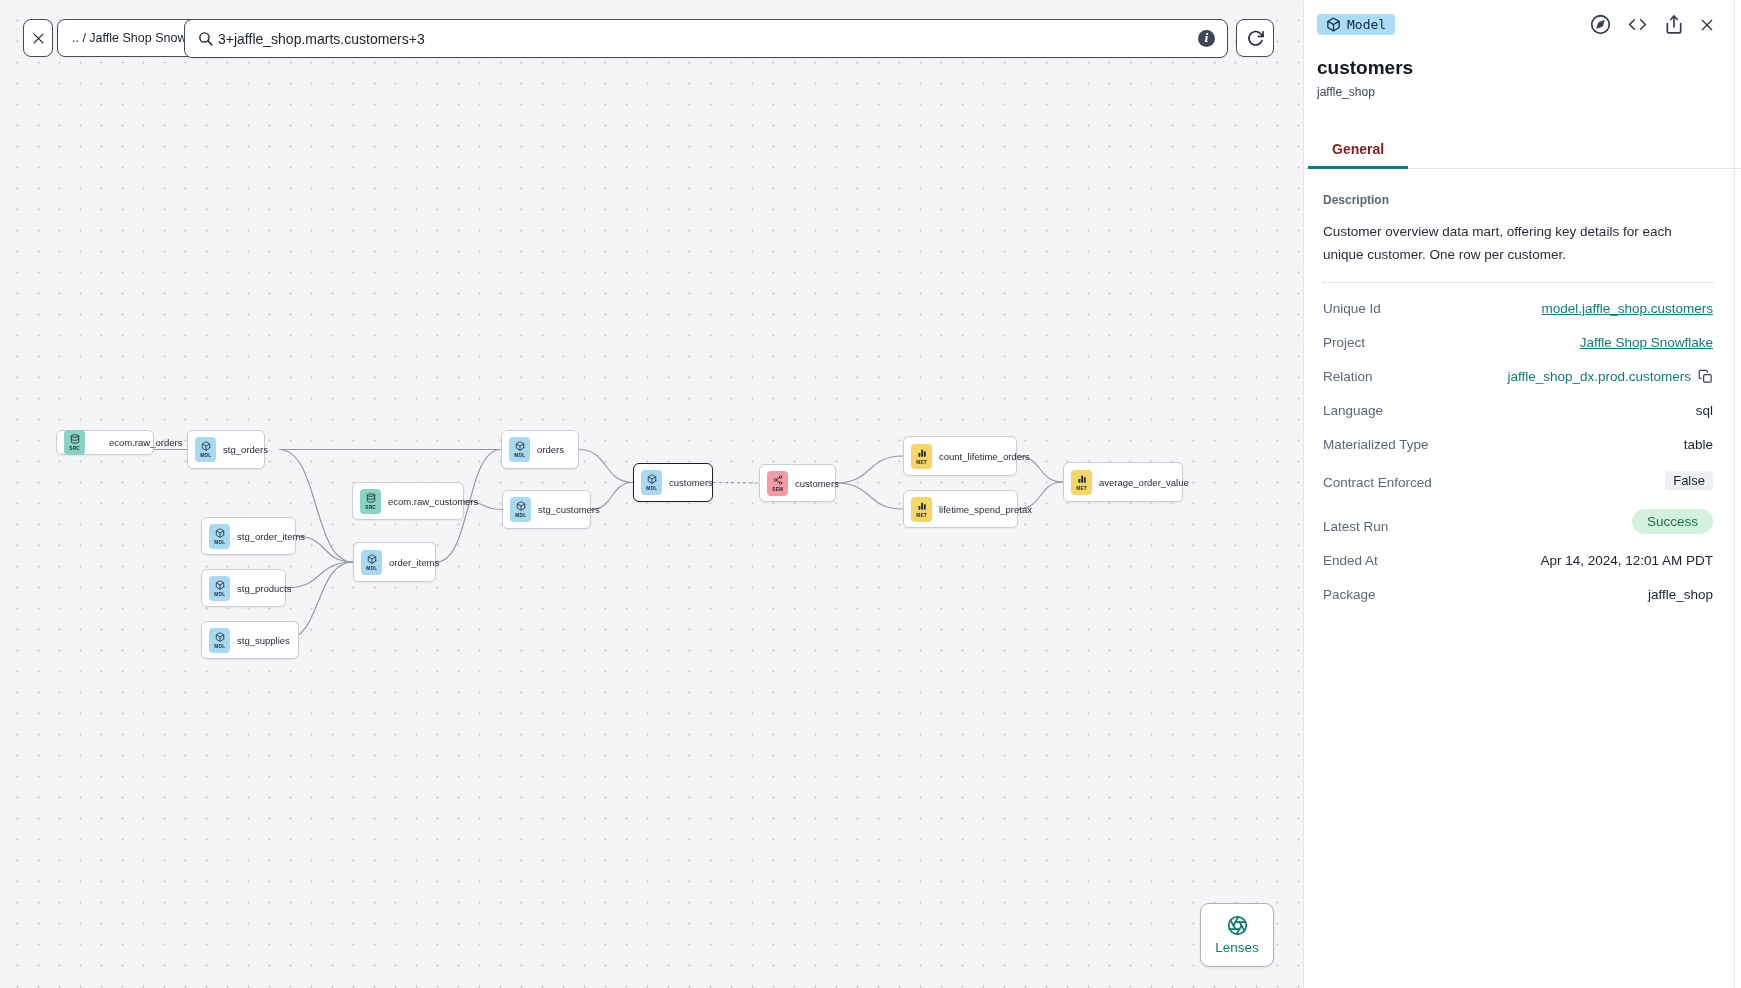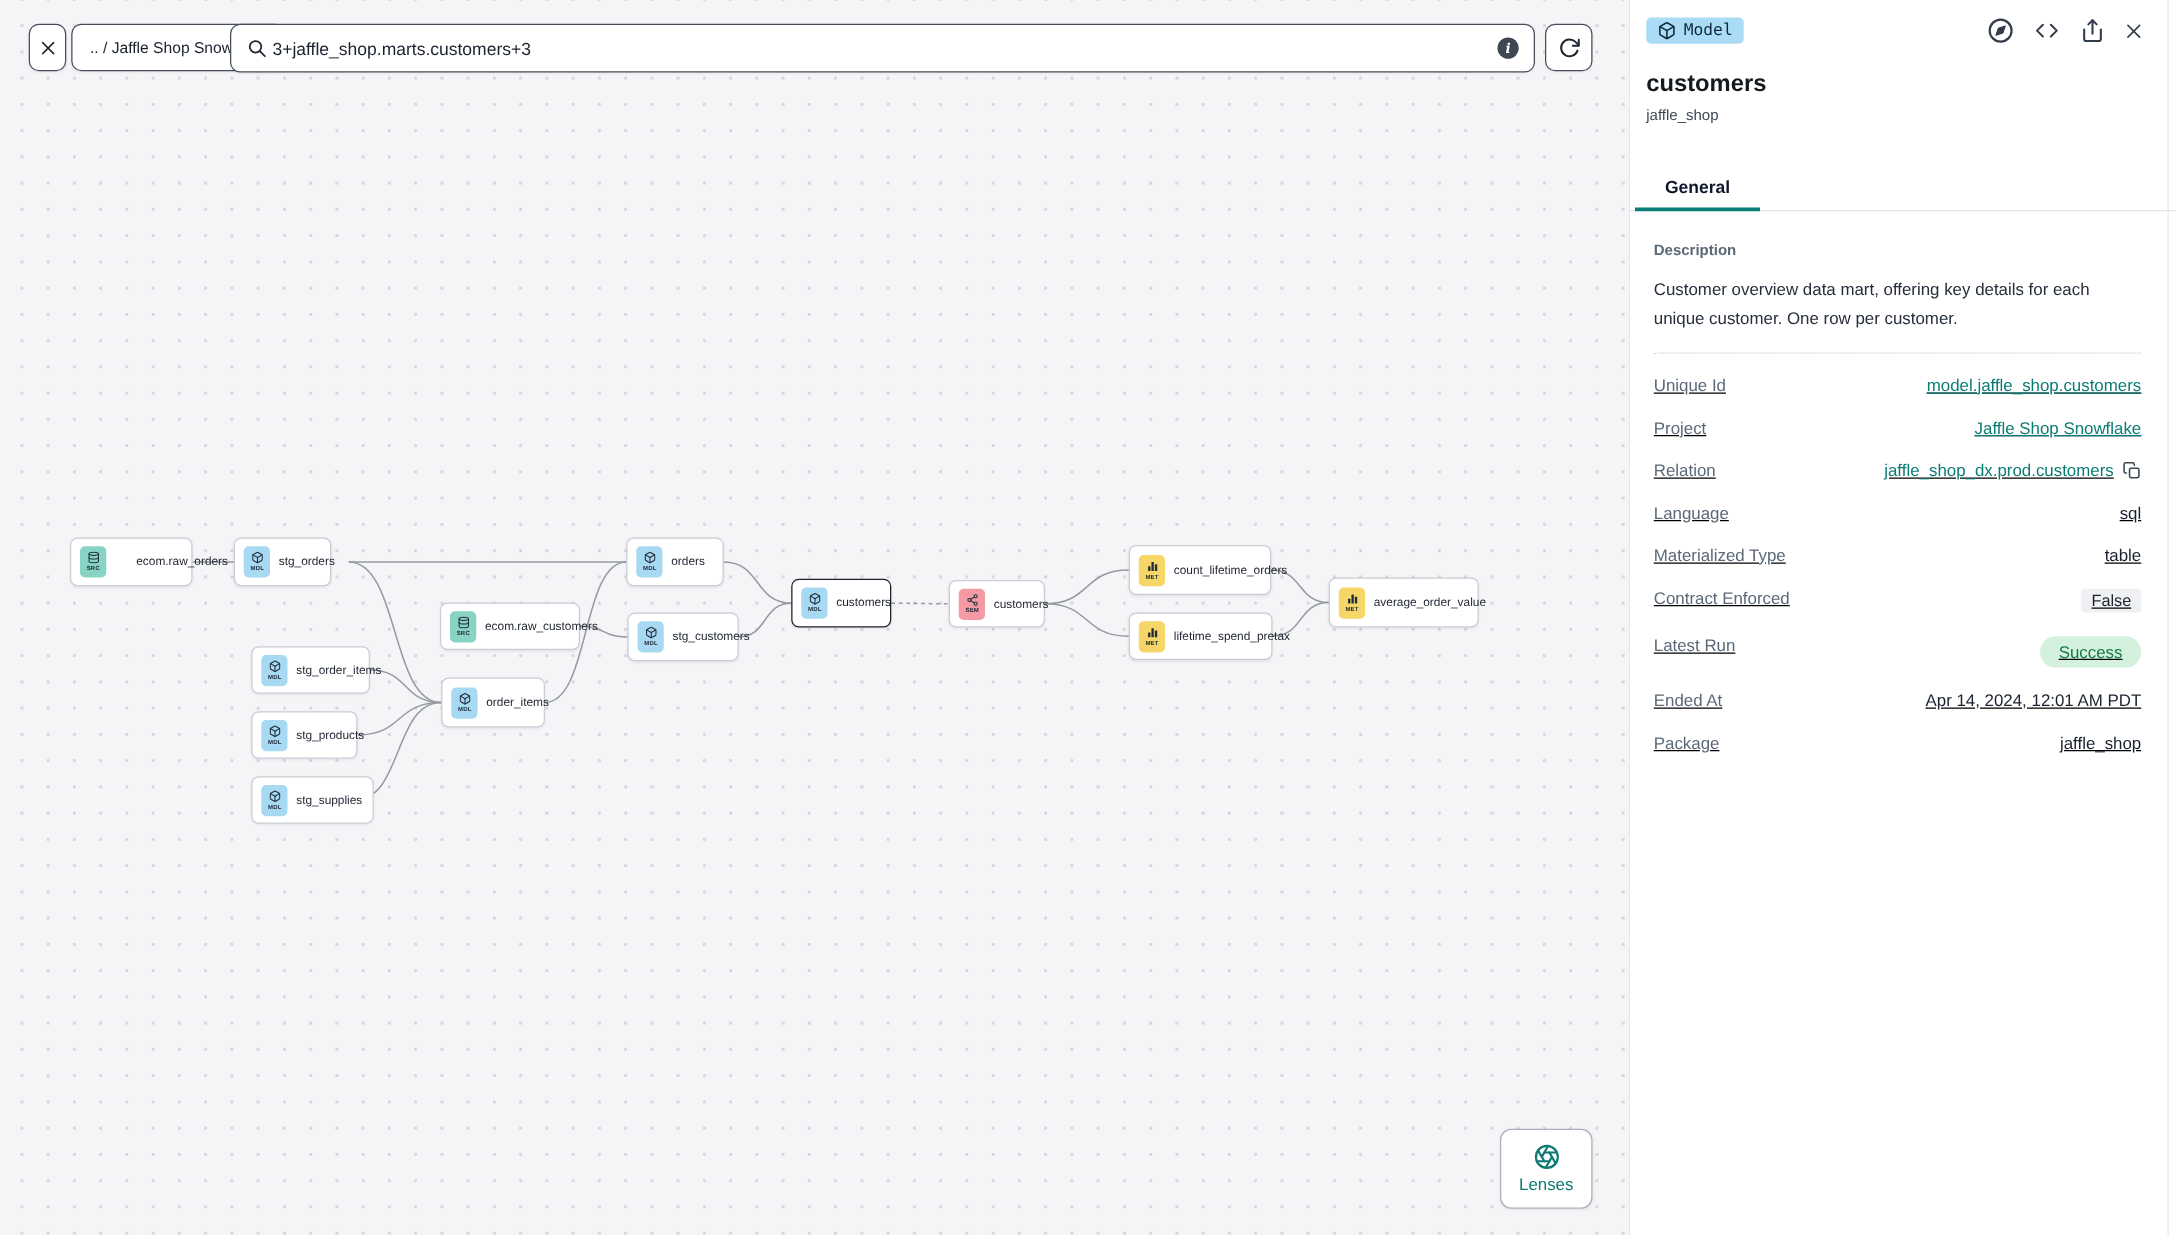--- a/index.html
+++ b/index.html
@@ -76,30 +76,30 @@
   #type-badge {
     display:flex; align-items:flex-start; gap:6px; background:#abdcf7; border-radius:4px;
     padding:3px 9px; color:#10283c; font-family:"DejaVu Sans Mono", monospace; font-size:13px;
   }
   .head-actions { display:flex; align-items:center; gap:15px; color:#333c4a; }
   .head-actions .abtn { cursor:pointer; display:flex; }
   #panel-title { font-size:19px; font-weight:bold; color:#14191f; margin:22px 16px 0 13px; }
   #panel-subtitle { font-size:12px; color:#3f4754; margin:6px 16px 0 13px; }
   .tabs { display:flex; margin-top:33px; border-bottom:1px solid #e3e5ea; padding-left:4px; }
   .tab {
-    font-size:14px; font-weight:bold; color:#0f172a; padding:9px 24px 9px 24px; cursor:pointer;
+    font-size:14px; font-weight:bold; color:#7f1d1d; padding:9px 24px 9px 24px; cursor:pointer;
     border-bottom:3px solid transparent; margin-bottom:-1px;
   }
   .tab.active { border-bottom-color:#0c7d78; }
   .panel-body { padding:24px 28px 0 19px; }
   .sec-label { font-size:12px; font-weight:bold; color:#5b6878; }
   #description-text { margin-top:13px; font-size:13.5px; line-height:23px; color:#252e3a; max-width:402px; }
   .dotted-div { border-bottom:1.5px dotted #c9ced6; margin-top:16px; }
   #fields { margin-top:8px; }
-  .frow { display:flex; align-items:flex-start; justify-content:space-between; padding:9.5px 0; font-size:13.5px;text-decoration:underline; }
+  .frow { display:flex; align-items:flex-end; justify-content:space-between; padding:9.5px 0; font-size:13.5px; }
   .frow .flabel { color:#5b6878; }
   .fval { color:#1a222e; text-align:right; }
   .fval.link { color:#0b7c74; text-decoration:underline; cursor:pointer; }
   .fval.teal { color:#0b7c74; }
   .fval-wrap { display:flex; align-items:center; gap:7px; }
   .copy-btn { color:#3c4654; cursor:pointer; display:flex; }
   .badge-gray { background:#eef0f3; color:#1a222e; padding:2px 8px; border-radius:3px; font-size:13px; }
   .badge-success { background:#d4f1de; color:#137a46; padding:5px 15px; border-radius:999px; font-size:13.5px; }
 </style>
 </head>
@@ -119,21 +119,21 @@
         <path d="M464,501 C484.9,501 481.1,509.5 502,509.5" fill="none" stroke="#949aa3" stroke-width="1.2"></path>
         <path d="M579,449.5 C608.7,449.5 603.3,482.5 633,482.5" fill="none" stroke="#949aa3" stroke-width="1.2"></path>
         <path d="M591,509.5 C614.1,509.5 609.9,482.5 633,482.5" fill="none" stroke="#949aa3" stroke-width="1.2"></path>
         <path d="M713,482.5 C738.3,482.5 733.7,483 759,483" fill="none" stroke="#949aa3" stroke-width="1.2" stroke-dasharray="3,3"></path>
         <path d="M836,483 C872.85,483 866.15,456 903,456" fill="none" stroke="#949aa3" stroke-width="1.2"></path>
         <path d="M836,483 C872.85,483 866.15,509 903,509" fill="none" stroke="#949aa3" stroke-width="1.2"></path>
         <path d="M1017,456 C1042.3,456 1037.7,482 1063,482" fill="none" stroke="#949aa3" stroke-width="1.2"></path>
         <path d="M1018,509 C1042.75,509 1038.25,482 1063,482" fill="none" stroke="#949aa3" stroke-width="1.2"></path>
       </svg>
     <div id="nodes">
-        <div class="node" style="left: 56px; top: 430px; width: 98px; height: 39px; gap: 24px;">
+        <div class="node" style="left: 56px; top: 430px; width: 98px; height: 25px; gap: 24px;">
           <span class="nbadge nb-source">
        <span class="ic" style="width:10px;height:10px;">
               <svg viewBox="0 0 24 24" width="100%" height="100%" fill="none" stroke="currentColor" stroke-width="2" stroke-linecap="round" stroke-linejoin="round">
                 <ellipse cx="12" cy="5" rx="9" ry="3"></ellipse>
                 <path d="M3 5v14c0 1.66 4.03 3 9 3s9-1.34 9-3V5"></path>
                 <path d="M3 12c0 1.66 4.03 3 9 3s9-1.34 9-3"></path>
               </svg>
             </span>
        <span class="btxt">SRC</span>
      </span>

